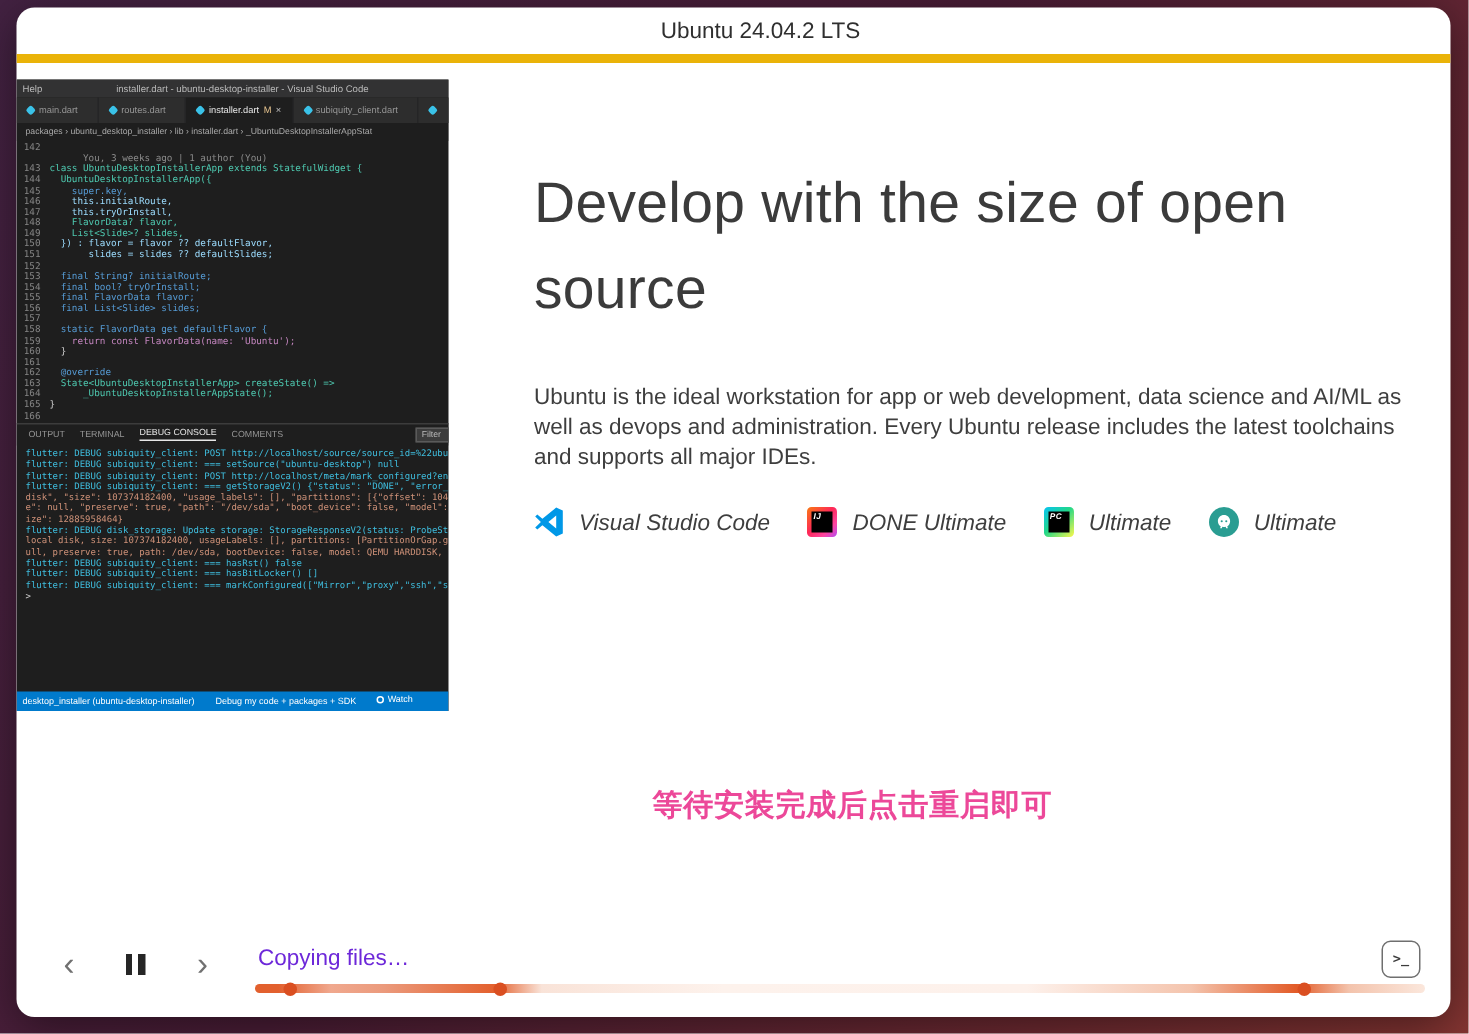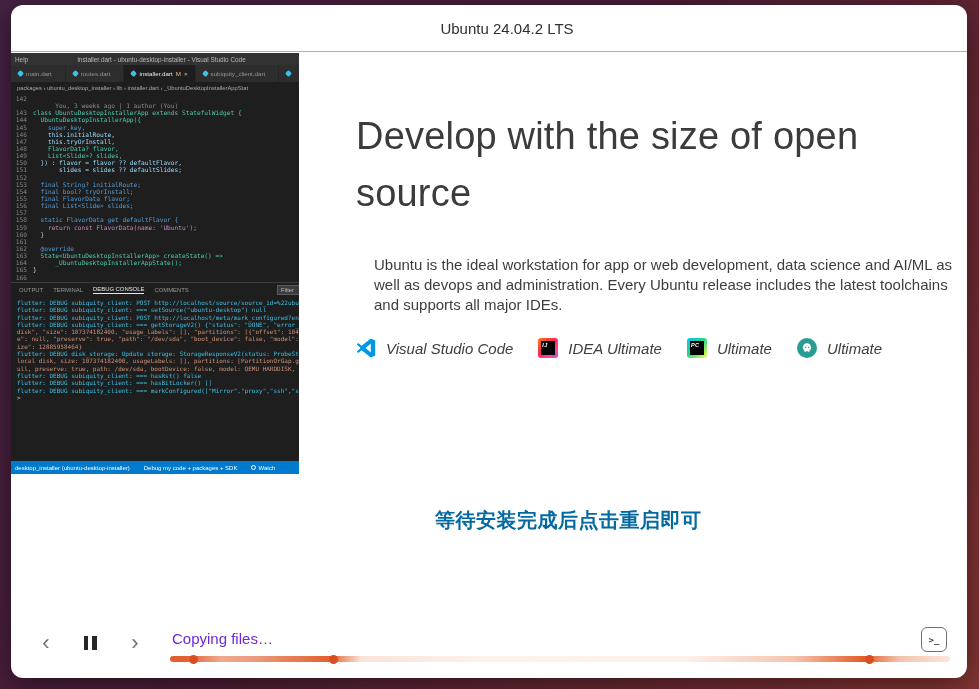--- a/index.html
+++ b/index.html
@@ -3,22 +3,22 @@
 <meta charset="utf-8">
 <style>
   * { margin:0; padding:0; box-sizing:border-box; }
   html,body { width:979px; height:689px; overflow:hidden;
     font-family:"Liberation Sans", sans-serif; }
   body { background:linear-gradient(125deg,#432242 0%,#4a1d36 45%,#6e2a31 80%,#843532 100%); position:relative; }
 
   .window { position:absolute; left:11px; top:5px; width:956px; height:673px;
     background:#ffffff; border-radius:12px; overflow:hidden; box-shadow:0 6px 30px rgba(0,0,0,.45); }
 
-  .win-header { position:absolute; left:0; top:0; width:100%; height:47px;
-    border-bottom:1px solid #eab308; display:flex; align-items:center; justify-content:center;padding-left:36px; }
+  .win-header { position:absolute; left:0; top:0; width:100%; height:37px;
+    border-bottom:6px solid #eab308; display:flex; align-items:center; justify-content:center;padding-left:36px; }
   .win-title { font-size:15px; color:#2f2f2f; }
 
   
   .vscode { position:absolute; left:0; top:48px; width:288px; height:421px;
     background:#1e1e1e; font-family:"DejaVu Sans Mono", monospace; overflow:hidden; }
   .vs-titlebar { height:12px; background:#323233; color:#b9b9b9; font-size:6.4px;
     display:flex; align-items:center; padding:0 4px; font-family:"Liberation Sans",sans-serif; }
   .vs-titlebar .vs-title { flex:1; text-align:center; white-space:nowrap; overflow:hidden; }
   .vs-tabs { height:17px; background:#252526; display:flex; }
   .vs-tab { display:flex; align-items:center; gap:3px; padding:0 7px; font-size:6.2px;
@@ -48,35 +48,35 @@
   .con-row.cyan { color:#3fbfe0; } .con-row.orange { color:#ce9178; } .con-row.gray { color:#cccccc; }
   .vs-statusbar { position:absolute; left:0; bottom:0; width:100%; height:13px; background:#007acc;
     color:#ffffff; font-size:6px; display:flex; align-items:center; gap:14px; padding:0 4px;
     font-family:"Liberation Sans",sans-serif; white-space:nowrap; }
   .watch-dot { display:inline-block; width:5px; height:5px; border:1px solid #fff; border-radius:50%;
     margin-right:2px; vertical-align:middle; }
 
   
   .slide-main { position:absolute; left:345px; top:103px; width:592px; }
   .slide-heading { font-size:38px; line-height:57px; font-weight:300; color:#3b3b3b; letter-spacing:.2px; }
-  .slide-body { margin-top:33px; font-size:15px; line-height:20px; color:#3e3e3e; width:586px;margin-left:18px; }
+  .slide-body { margin-top:33px; font-size:15px; line-height:20px; color:#3e3e3e; width:586px; }
   .ide-row { margin-top:23px; display:flex; align-items:center; gap:25px; }
   .ide-item { display:flex; align-items:center; gap:10px;font-style:italic; }
   .ide-label { font-size:15px; color:#3e3e3e; }
   .ide-ic { width:20px; height:20px; flex:none; position:relative; }
   .ic-idea { border-radius:3px; background:linear-gradient(135deg,#f97a12 0%,#fe2857 45%,#fe45a0 75%,#b24bf3 100%); }
   .ic-pycharm { border-radius:3px; background:linear-gradient(135deg,#07c3f2 0%,#21d789 45%,#fcf84a 100%); }
   .ic-inner { position:absolute; left:3px; top:3px; width:14px; height:14px; background:#000;
     color:#fff; font-size:5.5px; font-weight:bold; padding:1px 0 0 1px; letter-spacing:.3px;
     font-family:"Liberation Sans",sans-serif; }
   .ic-kraken { border-radius:50%; background:#2a9d92; display:flex; align-items:center; justify-content:center; }
 
   
-  .overlay-note { position:absolute; left:424px; top:502px; font-size:20px; font-weight:700;
-    color:#0369a1; letter-spacing:.5px; white-space:nowrap; }
+  .overlay-note { position:absolute; left:424px; top:518px; font-size:20px; font-weight:700;
+    color:#ec4899; letter-spacing:.5px; white-space:nowrap; }
 
   
   .nav-btn { position:absolute; top:625px; width:26px; height:26px; display:flex;
     align-items:center; justify-content:center; color:#717171; font-size:22px; cursor:pointer;
     background:none; border:none; }
   .nav-prev { left:22px; } .nav-next { left:111px; }
   .pause-btn { position:absolute; left:68px; top:628px; width:22px; height:20px;
     display:flex; gap:4px; align-items:center; justify-content:center; background:none; border:none; cursor:pointer; }
   .pause-bar { width:4.5px; height:14px; background:#262626; }
   .copy-status { position:absolute; left:161px; top:625px; font-size:15px; color:#6d28d9; }
@@ -329,21 +329,21 @@
           <svg width="20" height="20" viewBox="0 0 100 100">
               <path fill="#0098e7" d="M74 2 L96 12 L96 88 L74 98 L28 61 L11 75 L4 68 L23 50 L4 32 L11 25 L28 39 Z M74 28 L48 50 L74 72 Z"></path>
             </svg>
         </span>
         <span class="ide-label">Visual Studio Code</span>
       </div>
       <div class="ide-item">
         <span class="ide-ic ic-idea">
           <span class="ic-inner">IJ</span>
         </span>
-        <span class="ide-label">IDEA Ultimate</span>
+        <span class="ide-label">DONE Ultimate</span>
       </div>
       <div class="ide-item">
         <span class="ide-ic ic-pycharm">
           <span class="ic-inner">PC</span>
         </span>
         <span class="ide-label">Ultimate</span>
       </div>
       <div class="ide-item">
         <span class="ide-ic ic-kraken">
           <svg width="14" height="14" viewBox="0 0 24 24">

